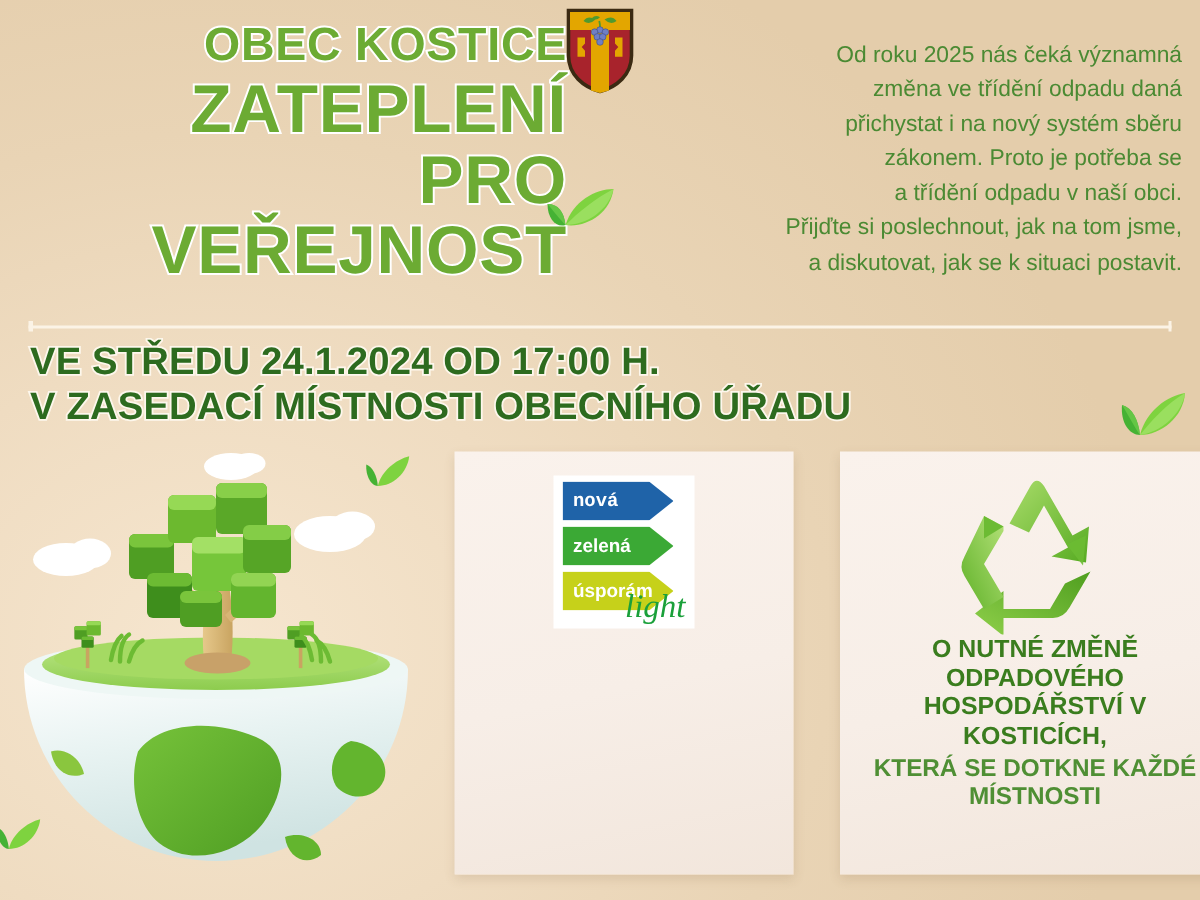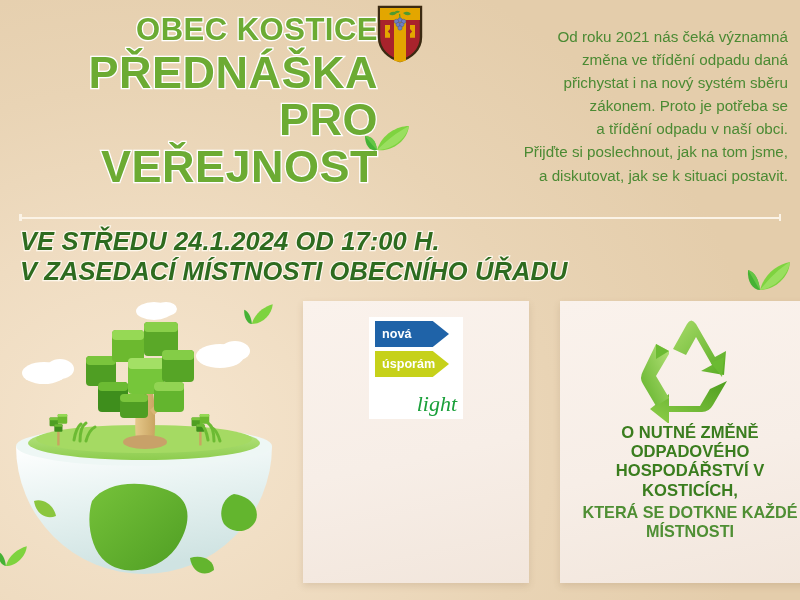--- a/index.html
+++ b/index.html
@@ -42,21 +42,21 @@
   .intro span{display:block;}
 
   
   .divider{position:absolute;left:19px;top:216px;width:762px;height:3px;}
   .divider .bar{position:absolute;left:0;top:1px;width:100%;height:1.6px;background:#fbf3e6;}
   .divider .cap{position:absolute;top:-2px;width:2.5px;height:7px;background:#fbf3e6;}
   .divider .cap.l{left:0;}
   .divider .cap.r{right:0;}
 
   
-  .when{position:absolute;left:20px;top:226px;width:760px;font-style:italic;}
+  .when{position:absolute;left:20px;top:226px;width:760px;}
   .when .l{
     font-weight:800;font-size:25.5px;line-height:1.18;letter-spacing:.1px;
     color:#2d6b1f;-webkit-text-stroke:2.4px #fdf7ec;paint-order:stroke fill;
     margin:0;
   }
 
   
   .card{
     position:absolute;top:301px;height:282px;
     background:linear-gradient(168deg,#faf2ec 0%,#f7eee7 55%,#f2e6dc 100%);
@@ -74,21 +74,21 @@
   }
 
   
   .nzu{position:absolute;left:50%;top:16px;transform:translateX(-50%);
        width:94px;height:102px;background:#ffffff;}
   .nzu .row{position:relative;height:26px;margin:4px 6px 0 6px;}
   .nzu .arw{position:absolute;left:0;top:0;height:26px;width:74px;
             display:flex;align-items:center;padding-left:7px;box-sizing:border-box;
             color:#fff;font-size:12.6px;font-weight:700;
             clip-path:polygon(0 0,78% 0,100% 50%,78% 100%,0 100%);}
-  .nzu .a1{background:#1f63a8;}
+  .nzu .a1{background:#1f63a8;font-family:Liberation Mono, monospace;}
   .nzu .a2{background:#3ba935;}
   .nzu .a3{background:#c6d11a;}
   .nzu .light{position:absolute;right:6px;bottom:2px;color:#1aa03a;
               font-family:"Liberation Serif",serif;font-style:italic;font-weight:400;font-size:22px;}
 
   
   .recy{position:absolute;left:50%;top:14px;transform:translateX(-50%);width:122px;height:108px;}
 
   
   .globe{position:absolute;left:-6px;top:296px;width:300px;height:304px;}
@@ -98,21 +98,21 @@
   .leaf-a{left:357px;top:116px;width:56px;height:56px;}
   .leaf-b{left:742px;top:258px;width:52px;height:46px;}
 </style>
 </head>
 <body>
 
 <div id="poster">
 
   <div class="headline">
     <p class="hl-line hl-1">OBEC KOSTICE</p>
-    <p class="hl-line hl-2">PŘEDNÁŠKA</p>
+    <p class="hl-line hl-2">ZATEPLENÍ</p>
     <p class="hl-line hl-3">PRO</p>
     <p class="hl-line hl-4">VEŘEJNOST</p>
   </div>
 
   <div class="crest">
     <svg viewBox="0 0 46 58" width="46" height="58">
       <path d="M2 2 H44 V32 C44 45 34 53 23 56 C12 53 2 45 2 32 Z" fill="#a8232c" stroke="#3b2a12" stroke-width="2.4"></path>
       <path d="M17 3 H29 V55.4 C27 56 25 56.6 23 57 C21 56.6 19 56 17 55.4 Z" fill="#e3a600"></path>
       <path d="M3 3 H43 V15 H3 Z" fill="#e3a600"></path>
       <g fill="#4f9a2f">
@@ -128,21 +128,21 @@
         <circle cx="21.2" cy="19.6" r="2.2"></circle>
           <circle cx="24.8" cy="19.6" r="2.2"></circle>
         <circle cx="23" cy="23" r="2.2"></circle>
       </g>
       <path d="M8 20 h5 v4 l-2.2 2.4 l2.2 2.4 v4 H8 Z" fill="#e3a600"></path>
       <path d="M38 20 h-5 v4 l2.2 2.4 l-2.2 2.4 v4 h5 Z" fill="#e3a600"></path>
     </svg>
   </div>
 
   <div class="intro">
-    <span>Od roku 2021 nás čeká významná</span>
+    <span>Od roku 2025 nás čeká významná</span>
     <span>změna ve třídění odpadu daná</span>
     <span>přichystat i na nový systém sběru</span>
     <span>zákonem. Proto je potřeba se</span>
     <span>a třídění odpadu v naší obci.</span>
     <span>Přijďte si poslechnout, jak na tom jsme,</span>
     <span>a diskutovat, jak se k situaci postavit.</span>
   </div>
 
   <div class="leafdeco leaf-a">
     <svg viewBox="0 0 56 56" width="56" height="56">
@@ -306,20 +306,23 @@
       </g>
     </svg>
   </div>
 
   <div class="card card-left">
     <div class="nzu">
       <div class="row">
         <div class="arw a1">nová</div>
       </div>
       <div class="row">
+        <div class="arw a2">zelená</div>
+      </div>
+      <div class="row">
         <div class="arw a3">úsporám</div>
       </div>
       <div class="light">light</div>
     </div>
     <div class="card-body" style="top:128px;">
     </div>
   </div>
 
   <div class="card card-right">
     <div class="recy">

